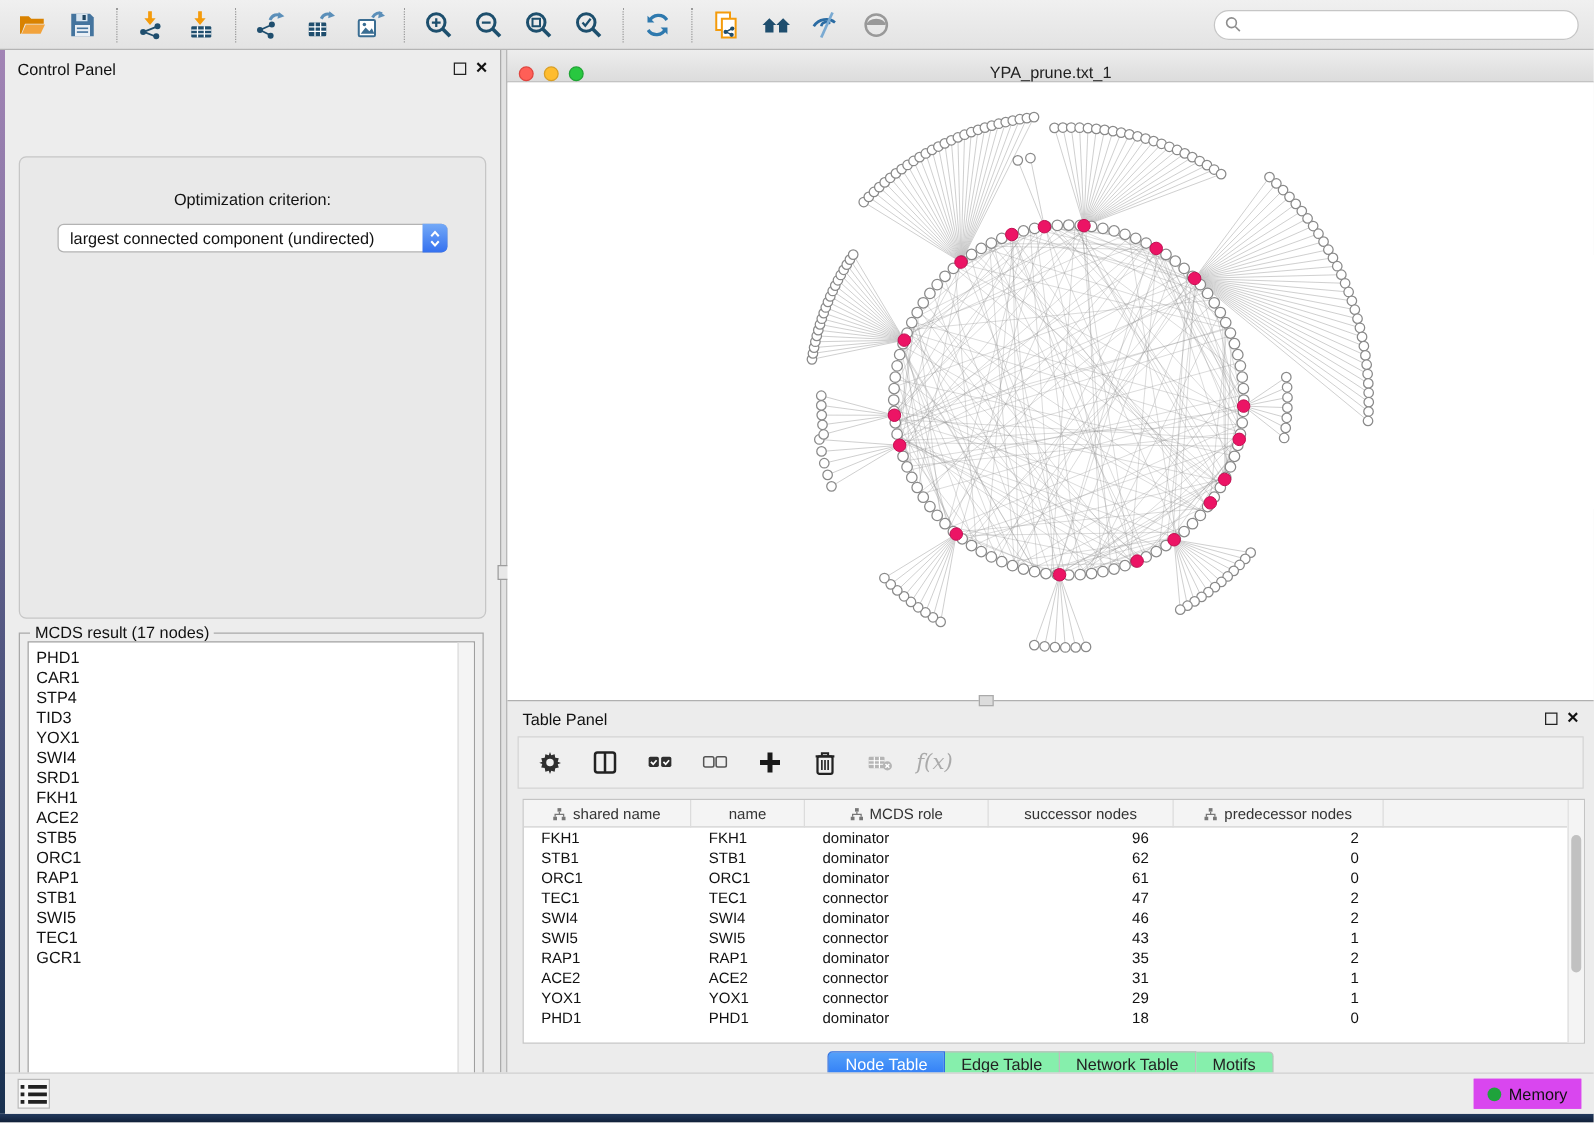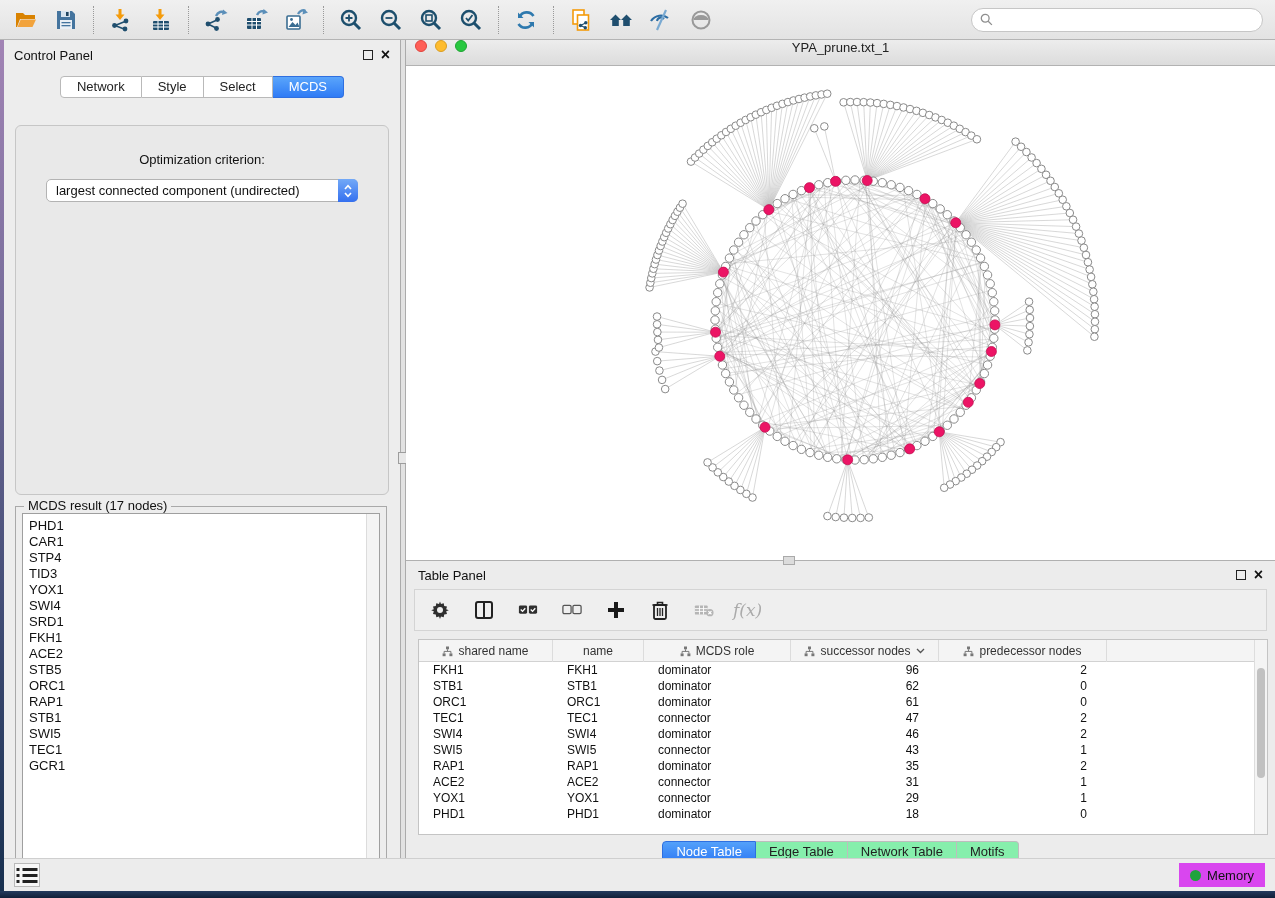--- a/index.html
+++ b/index.html
@@ -69,21 +69,21 @@
   .v-splitter { width:6px; height:818px; background:#e2e2e2; border-left:1px solid #ababab;
     border-right:1px solid #ababab; position:relative; }
   .v-splitter .handle { position:absolute; top:412px; left:-3px; width:10px; height:12px;
     background:#e8e8e8; border:1px solid #9d9d9d; }
 
   
   .right-col { width:869px; height:818px; display:flex; flex-direction:column; }
 
   .network-window { height:520px; display:flex; flex-direction:column; background:#fff; }
   .net-titlebar { height:26px; background:linear-gradient(#ededed,#dcdcdc); border-bottom:1px solid #b2b2b2;
-    display:flex; align-items:flex-start; padding:0 9px; position:relative; }
+    display:flex; align-items:flex-end; padding:0 9px; position:relative; }
   .traffic { display:flex; gap:8px; }
   .light { width:12px; height:12px; border-radius:50%; display:inline-block; }
   .light.red { background:#ff5f57; border:1px solid #e0443e; }
   .light.yellow { background:#febc2e; border:1px solid #d99e23; }
   .light.green { background:#28c840; border:1px solid #1ea433; }
   .net-title { position:absolute; left:0; right:0; text-align:center; font-size:13px; color:#222; pointer-events:none; }
   .net-canvas { flex:1; background:#fff; position:relative; }
   .net-canvas svg { position:absolute; inset:0; }
 
   
@@ -285,26 +285,20 @@
 <div class="main-row">
 
   <div class="control-panel">
     <div class="panel-titlebar">
       <span class="panel-title">Control Panel</span>
       <span class="win-btns">
         <span class="float-btn"></span>
         <span class="close-btn">×</span>
       </span>
     </div>
-    <div class="cp-tabs" id="cp-tabs">
-        <div class="cp-tab">Network</div>
-        <div class="cp-tab">Style</div>
-        <div class="cp-tab">Select</div>
-        <div class="cp-tab selected">MCDS</div>
-      </div>
     <div class="cp-body">
       <div class="opt-label">Optimization criterion:</div>
       <div class="combo">
         <span class="combo-text">largest connected component (undirected)</span>
         <span class="combo-stepper">
           <svg viewBox="0 0 10 14">
               <path d="M2 5l3-3.4L8 5" stroke="#fff" stroke-width="1.6" fill="none"></path>
               <path d="M2 9l3 3.4L8 9" stroke="#fff" stroke-width="1.6" fill="none"></path>
             </svg>
         </span>
@@ -1037,21 +1031,21 @@
               </div>
               <div class="th" style="width: 147px;">
                 <svg class="tree-ic" viewBox="0 0 11 11">
                   <rect x="4" y="0.5" width="3" height="2.8" fill="#777"></rect>
                   <rect x="0.6" y="7.4" width="3" height="2.8" fill="#777"></rect>
                   <rect x="7.4" y="7.4" width="3" height="2.8" fill="#777"></rect>
                   <path d="M5.5 3.3v2.1M2.1 7.4V5.4h6.8v2" stroke="#777" fill="none" stroke-width="1"></path>
                 </svg>
                 <span>MCDS role</span>
               </div>
-              <div class="th" style="width: 148px;">
+              <div class="th" style="width: 148px; flex-direction: column;">
                 <svg class="tree-ic" viewBox="0 0 11 11">
                   <rect x="4" y="0.5" width="3" height="2.8" fill="#777"></rect>
                   <rect x="0.6" y="7.4" width="3" height="2.8" fill="#777"></rect>
                   <rect x="7.4" y="7.4" width="3" height="2.8" fill="#777"></rect>
                   <path d="M5.5 3.3v2.1M2.1 7.4V5.4h6.8v2" stroke="#777" fill="none" stroke-width="1"></path>
                 </svg>
                 <span>successor nodes</span>
                 <svg class="sort-ic" viewBox="0 0 9 6">
                   <path d="M1 1l3.5 3.5L8 1" stroke="#555" stroke-width="1.3" fill="none"></path>
                 </svg>

